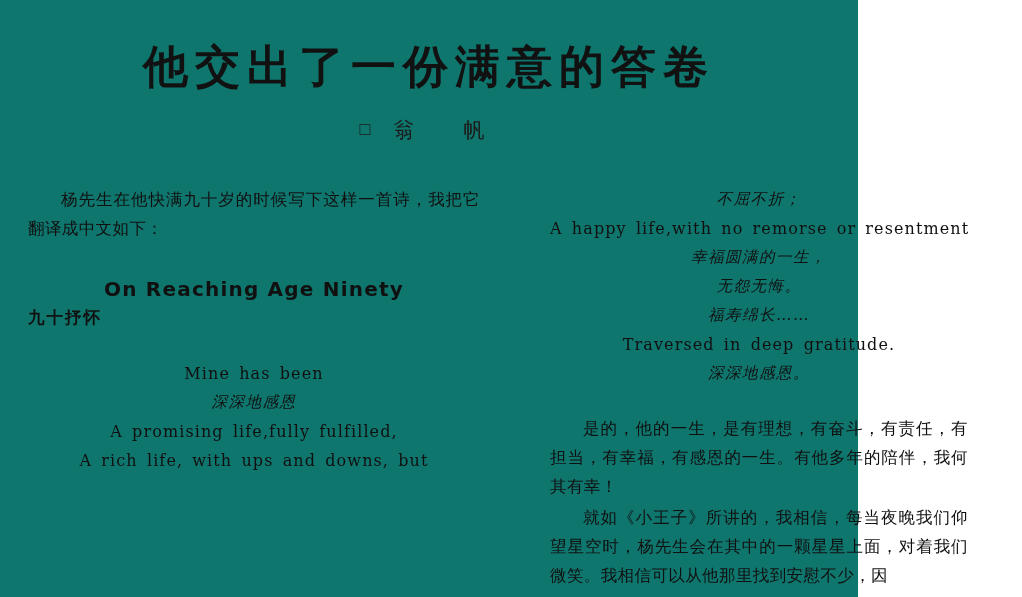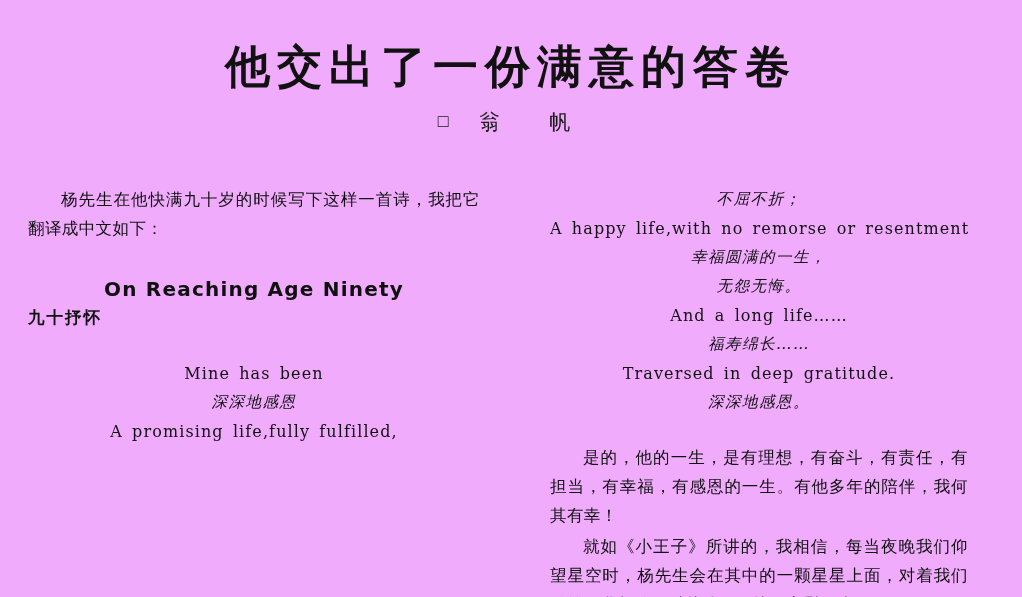--- a/index.html
+++ b/index.html
@@ -8,39 +8,39 @@
   }
   body {
     width: 1022px;
     height: 597px;
     background: #ffffff;
     font-family: "Liberation Serif", serif;
     overflow: hidden;
   }
   .page {
     position: relative;
-    width: 1022px;
+    width: 858px;
     height: 597px;
-    background: #f0abfc;
+    background: #0f766e;
   }
   .title {
     text-align: center;
     font-family: "DejaVu Serif", serif;
     font-weight: bold;
     font-size: 45px;
     letter-spacing: 7px;
     color: #111111;
     margin: 0;
     padding-top: 42px;
     line-height: 1.1;
   }
   .byline {
     text-align: center;
-    margin-top: 16px;
-    font-family: Liberation Mono, monospace;
+    margin-top: 24px;
+    font-family: Liberation Serif, serif;
     font-size: 21px;
     color: #1a1a1a;
     letter-spacing: 2px;
   }
   .byline .mark {
     display: inline-block;
     font-size: 18px;
     vertical-align: 2px;
     margin-right: 14px;
   }
@@ -137,30 +137,30 @@
     <div class="col left">
       <p class="cn">杨先生在他快满九十岁的时候写下这样一首诗，我把它翻译成中文如下：</p>
 
       <div class="poem-title">On Reaching Age Ninety</div>
       <div class="poem-title-cn">九十抒怀</div>
 
       <div class="poem">
         <div class="poem-line en">Mine has been</div>
         <div class="poem-line zh">深深地感恩</div>
         <div class="poem-line en">A promising life,fully fulfilled,</div>
+        <div class="poem-line en">A rich life, with ups and downs, but</div>
       </div>
     </div>
 
     <div class="col right">
       <div class="poem" style="margin-top:0">
         <div class="poem-line zh">不屈不折；</div>
         <div class="poem-line en">A happy life,with no remorse or resentment,</div>
         <div class="poem-line zh">幸福圆满的一生，</div>
         <div class="poem-line zh">无怨无悔。</div>
-        <div class="poem-line en">And a long life……</div>
         <div class="poem-line zh">福寿绵长……</div>
         <div class="poem-line en">Traversed in deep gratitude.</div>
         <div class="poem-line zh">深深地感恩。</div>
       </div>
 
       <div class="para-block">
         <p class="cn">是的，他的一生，是有理想，有奋斗，有责任，有担当，有幸福，有感恩的一生。有他多年的陪伴，我何其有幸！</p>
         <p class="cn">就如《小王子》所讲的，我相信，每当夜晚我们仰望星空时，杨先生会在其中的一颗星星上面，对着我们微笑。我相信可以从他那里找到安慰不少，因</p>
       </div>
     </div>

